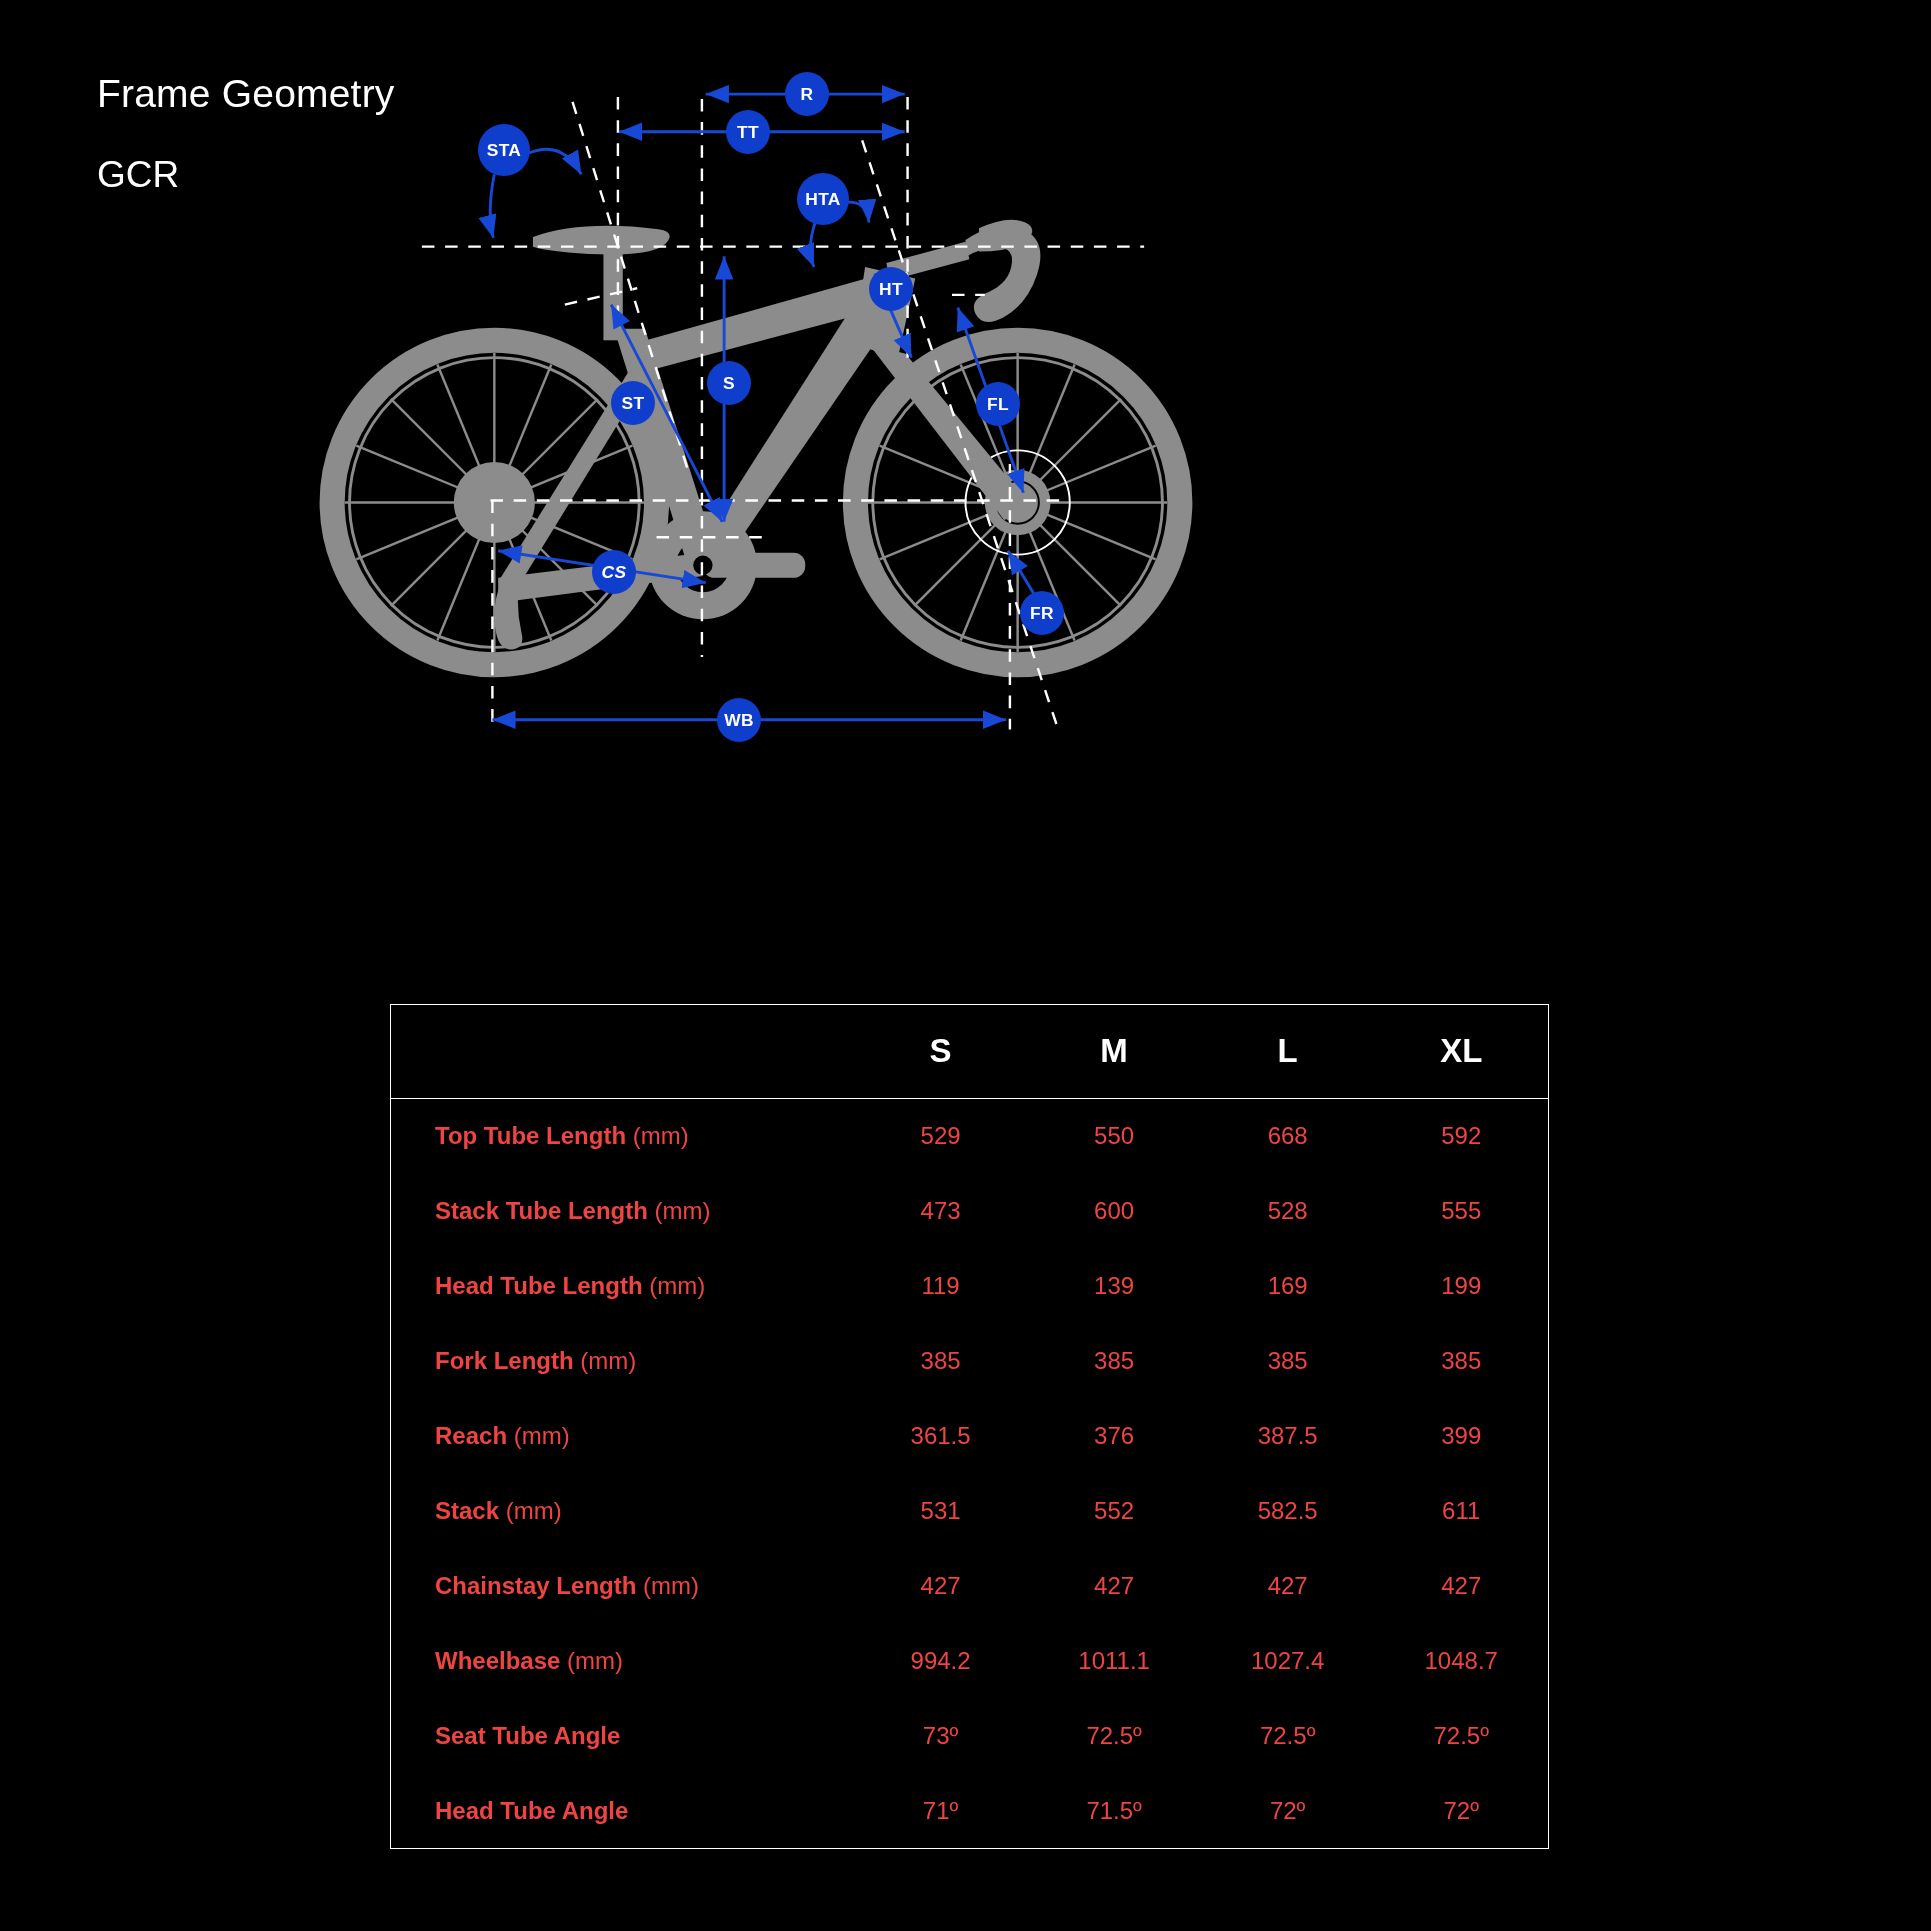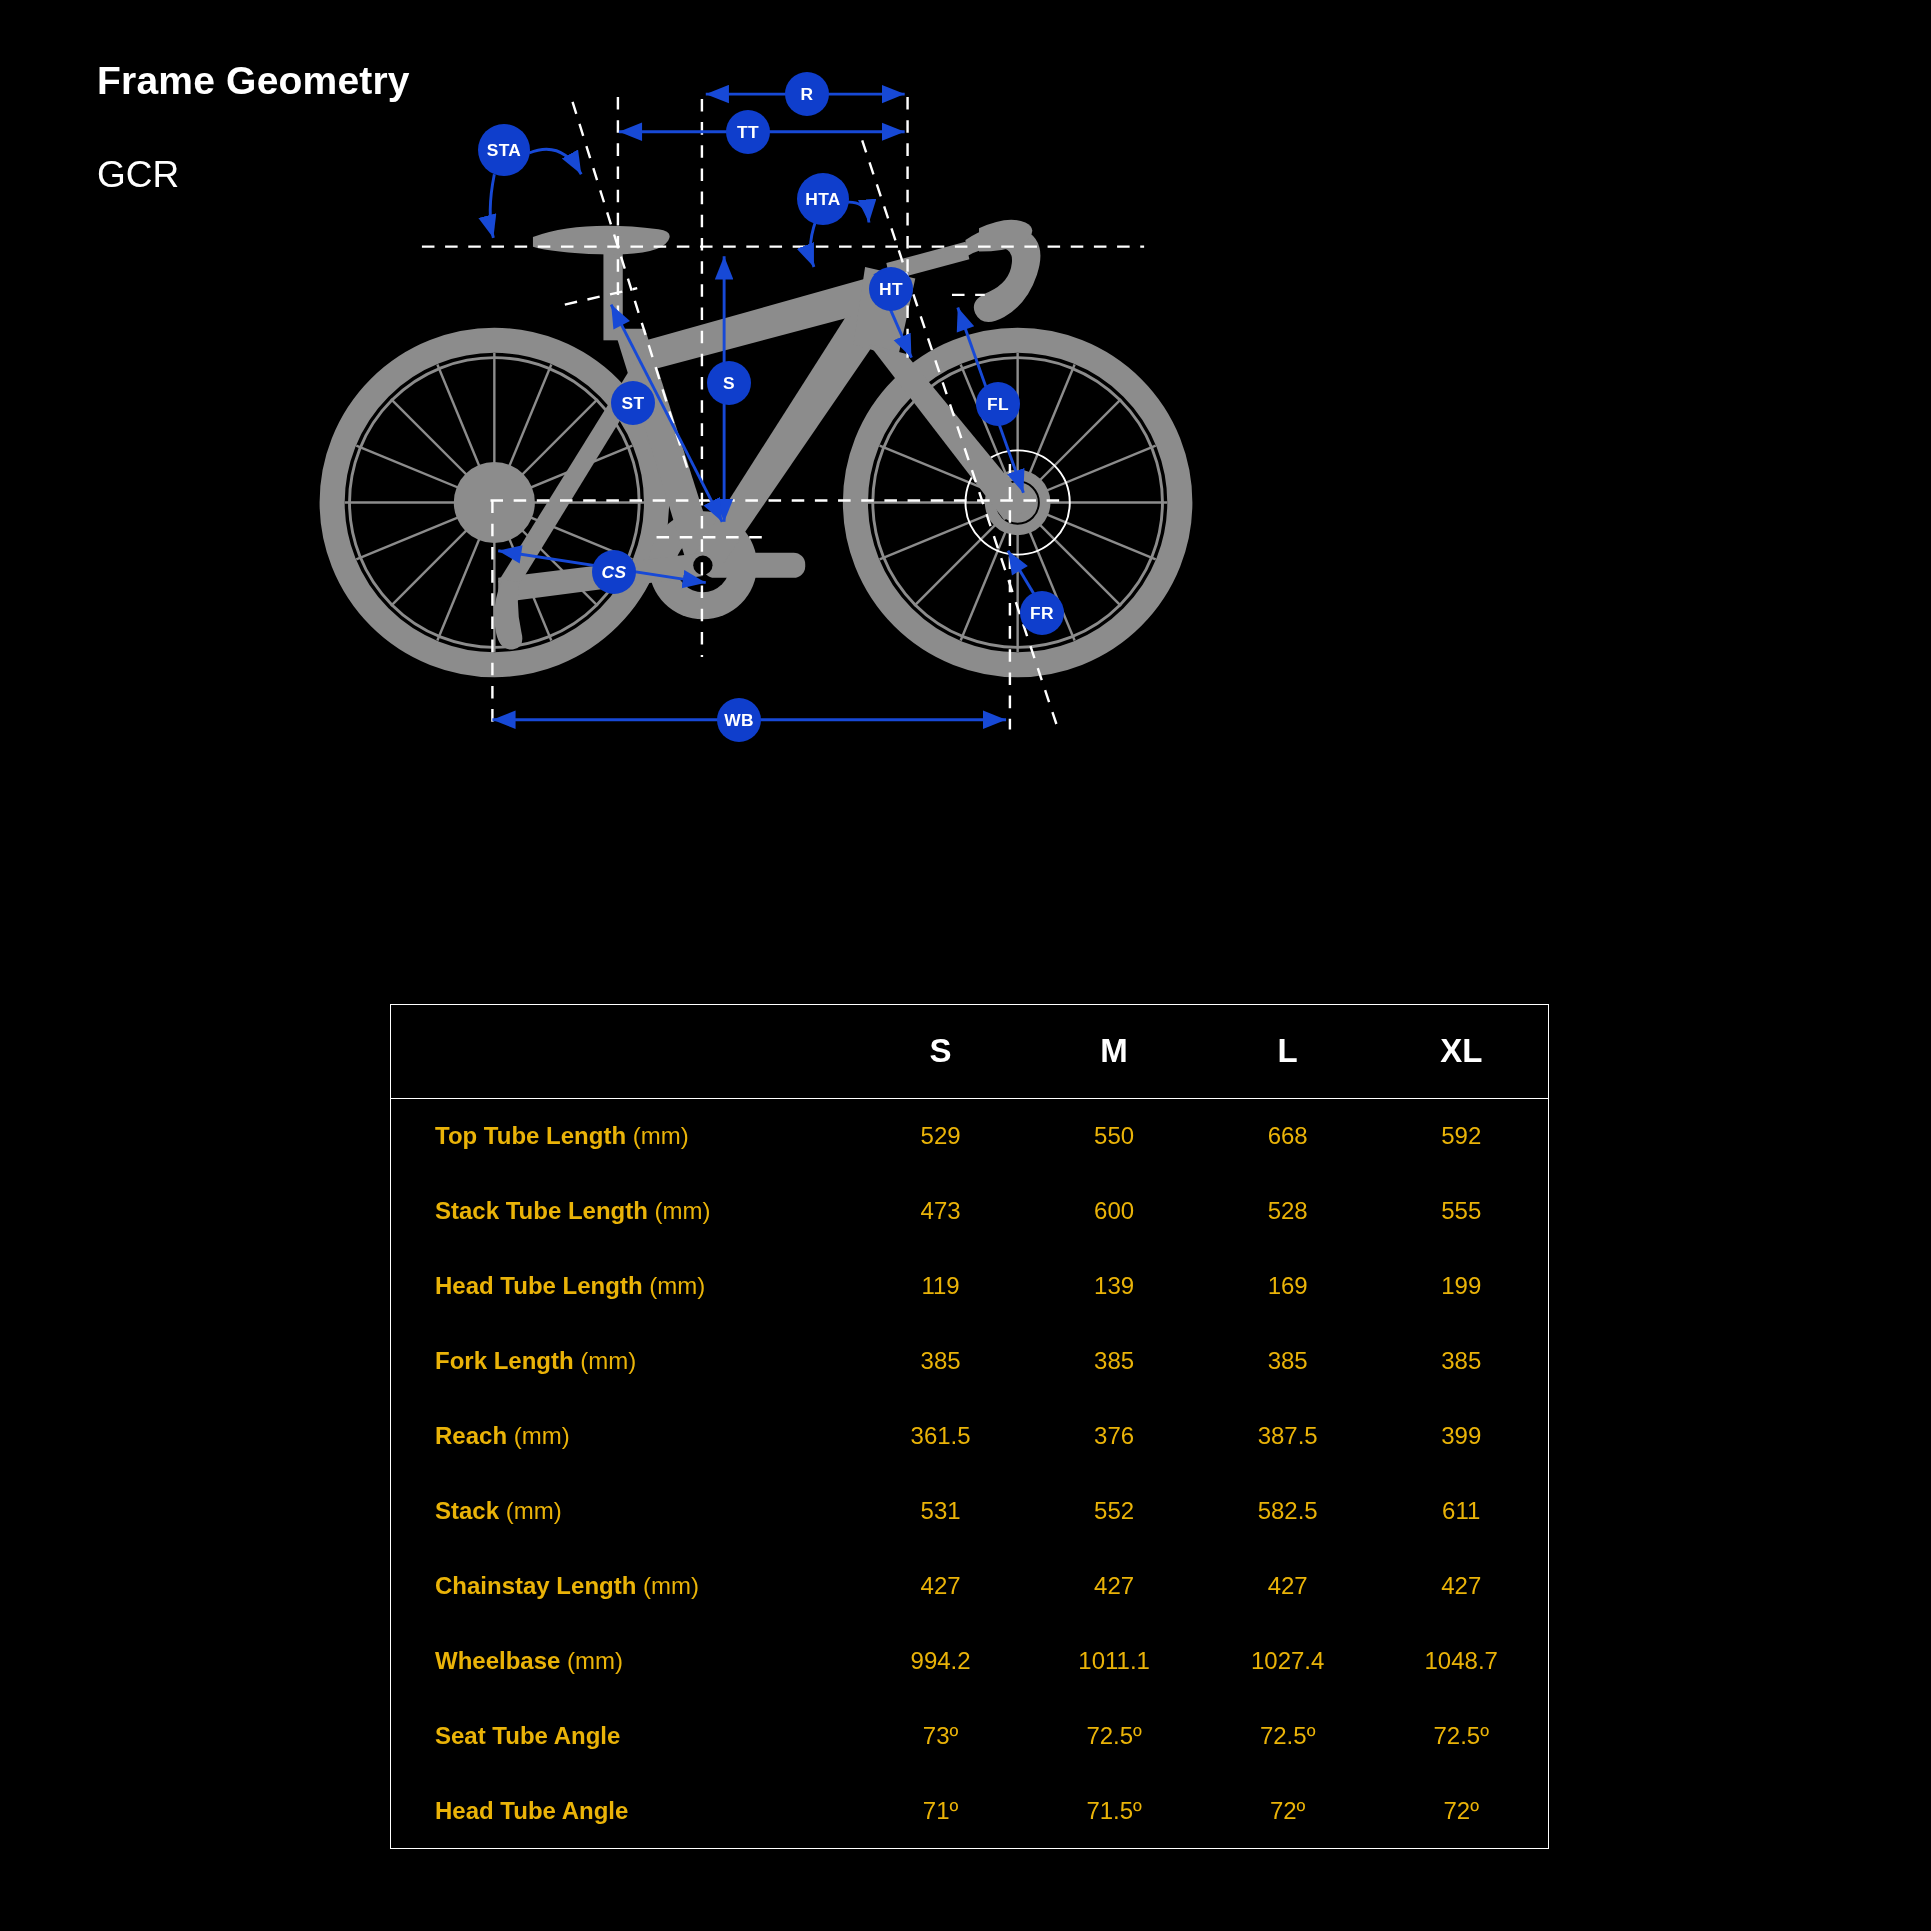--- a/index.html
+++ b/index.html
@@ -9,22 +9,22 @@
     width: 1931px; height: 1931px;
     overflow: hidden;
     font-family: "Liberation Sans", sans-serif;
     color: #fff;
   }
   #root { position: relative; width: 1931px; height: 1931px; }
 
   
   .title {
     position: absolute;
-    left: 97px; top: 59px;
-    font-size: 39px; font-weight: bold;
+    left: 97px; top: 72px;
+    font-size: 39px; font-weight: normal;
     letter-spacing: 0.2px;
     color: #ffffff;
   }
   .subtitle {
     position: absolute;
     left: 97px; top: 154px;
     font-size: 37px; font-weight: 400;
     color: #ffffff;
   }
 
@@ -72,21 +72,21 @@
     font-weight: bold;
     color: #fff;
     text-align: center;
     vertical-align: middle;
   }
   thead tr { border-bottom: 1.9px solid #ffffff; }
   thead th.rowhead { text-align: left; }
   tbody td {
     height: 68px;
     font-size: 24px;
-    color: #eab308;
+    color: #ef4444;
     text-align: center;
     vertical-align: middle;
     font-weight: 400;
   }
   tbody td.rowhead {
     text-align: left;
     padding-left: 44px;
     font-size: 24px;
     font-weight: bold;
     white-space: nowrap;

